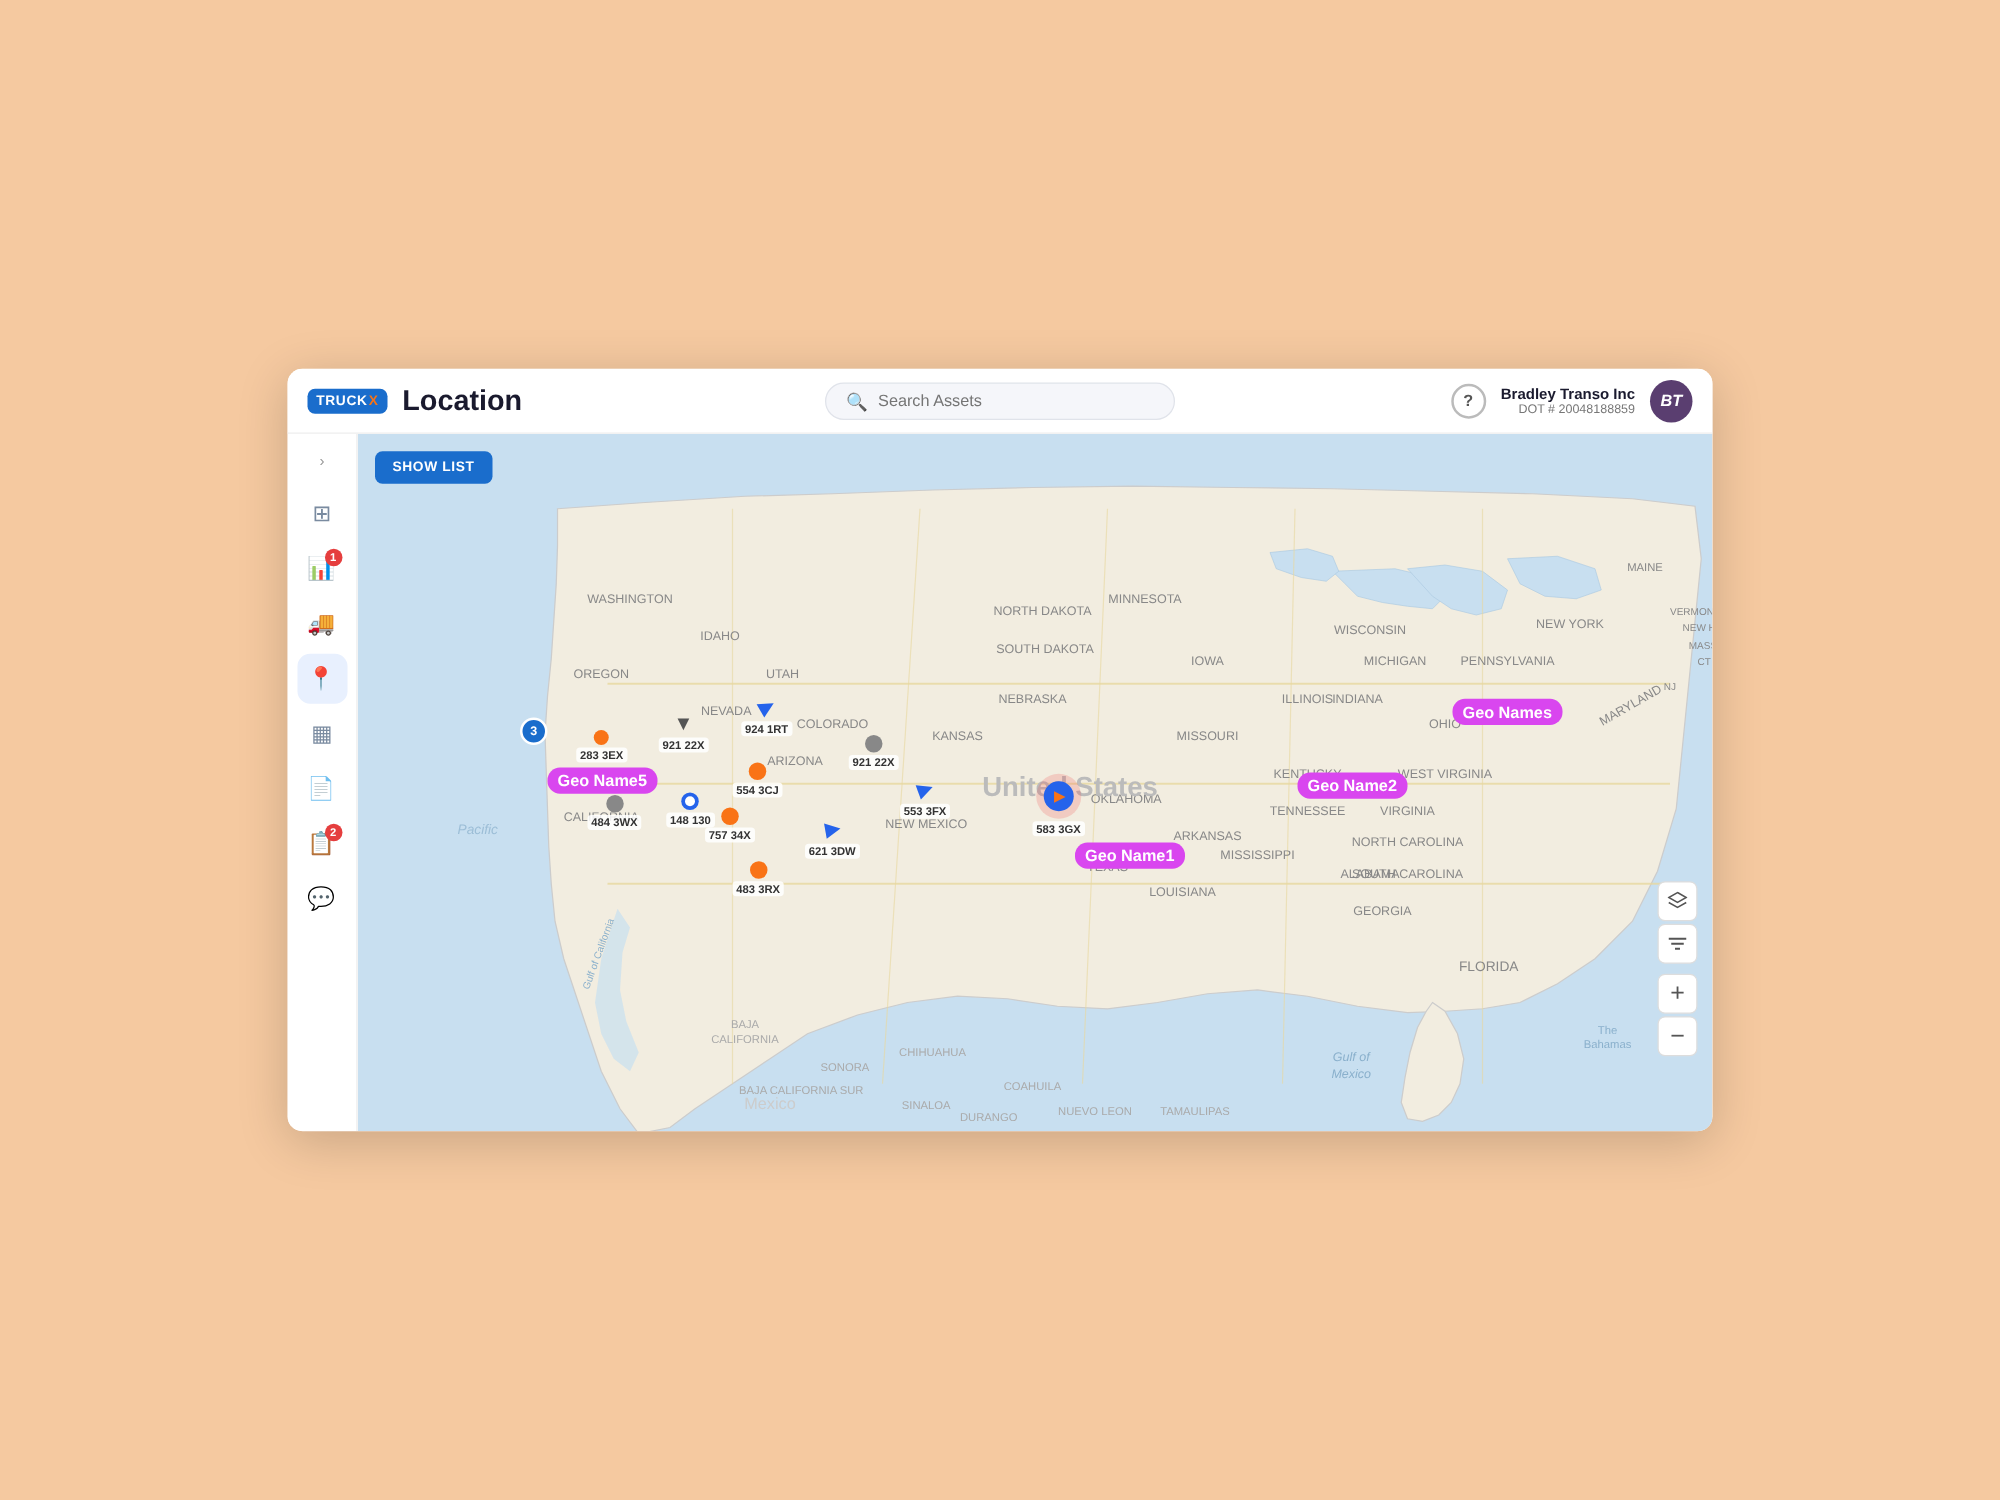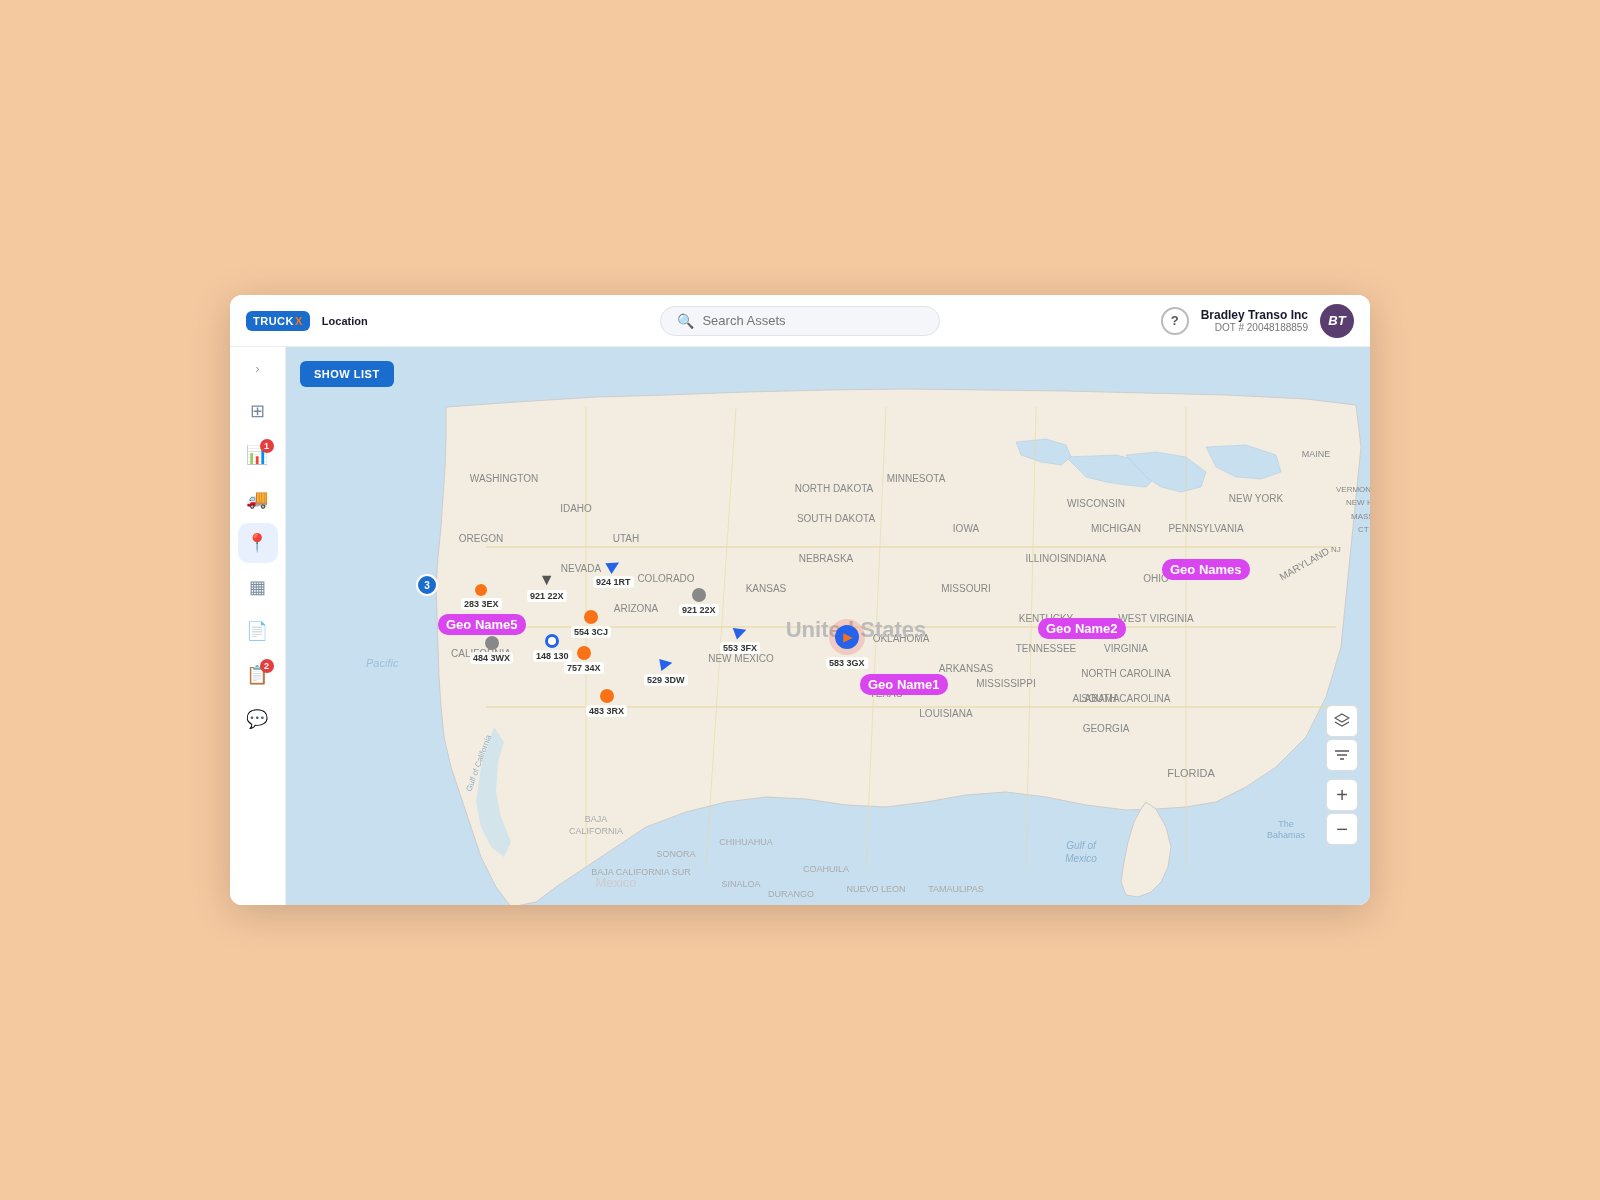--- a/index.html
+++ b/index.html
@@ -43,21 +43,21 @@
       letter-spacing: 0.5px;
       display: flex;
       align-items: center;
       gap: 1px;
     }
     .logo-x {
       color: #f97316;
     }
     .header-title {
       font-weight: 700;
-      font-size: 11px;
+      font-size: 23px;
       color: #1a1a2e;
       margin-right: auto;
     }
     .search-bar {
       display: flex;
       align-items: center;
       background: #f5f6fa;
       border: 1px solid #e0e3ea;
       border-radius: 22px;
       padding: 6px 16px;
@@ -417,21 +417,21 @@
         <div class="marker-label">924 1RT</div>
       </div>
 
       
       <div class="marker" style="left:393px; top:241px;">
         <div class="marker-dot" style="background:#888; width:14px; height:14px;"></div>
         <div class="marker-label">921 22X</div>
       </div>
 
       
-      <div class="marker" style="left:285px; top:263px;">
+      <div class="marker" style="left:300px; top:263px;">
         <div class="marker-dot" style="background:#f97316;"></div>
         <div class="marker-label">554 3CJ</div>
       </div>
 
       
       <div class="geo-tag" style="left:752px; top:271px;">Geo Name2</div>
 
       
       <div class="marker" style="left:247px; top:287px;">
         <div class="marker-dot" style="background:#2563eb; width:14px; height:14px; display:flex;align-items:center;justify-content:center;">
@@ -454,21 +454,21 @@
 
       
       <div class="marker" style="left:434px; top:274px;">
         <div style="color:#2563eb; font-size:16px; transform:rotate(-20deg);">▶</div>
         <div class="marker-label">553 3FX</div>
       </div>
 
       
       <div class="marker" style="left:358px; top:306px;">
         <div style="color:#2563eb; font-size:16px; transform:rotate(-10deg);">▶</div>
-        <div class="marker-label">529 3DW</div>
+        <div class="marker-label">621 3DW</div>
       </div>
 
       
       <div class="marker" style="left:300px; top:342px;">
         <div class="marker-dot" style="background:#f97316;"></div>
         <div class="marker-label">483 3RX</div>
       </div>
 
       
       <div class="marker" style="left:540px; top:272px;">

